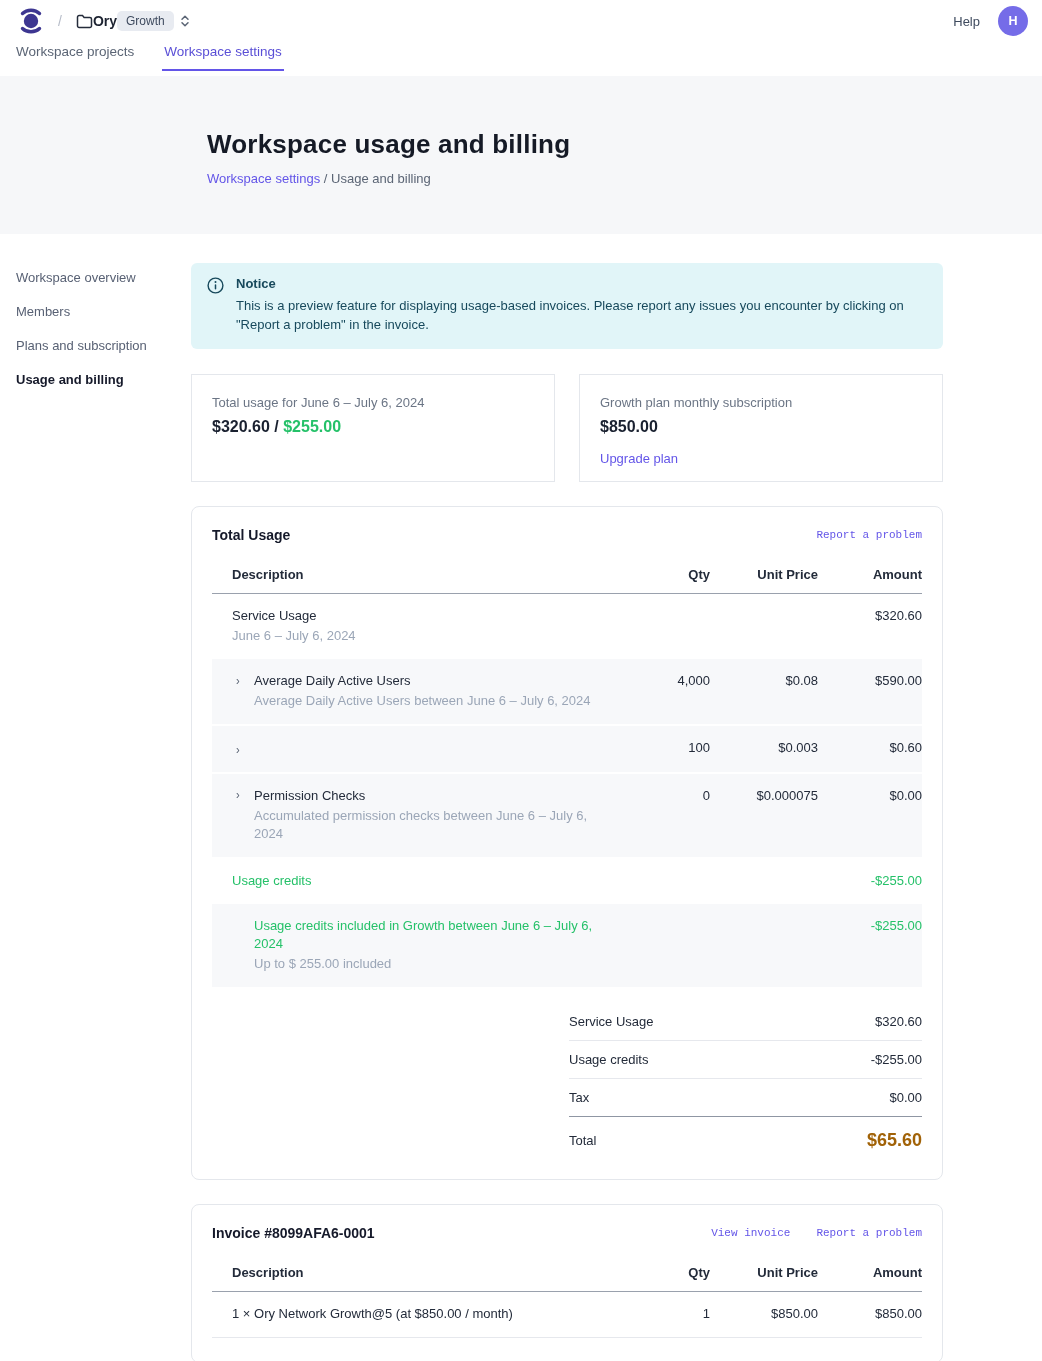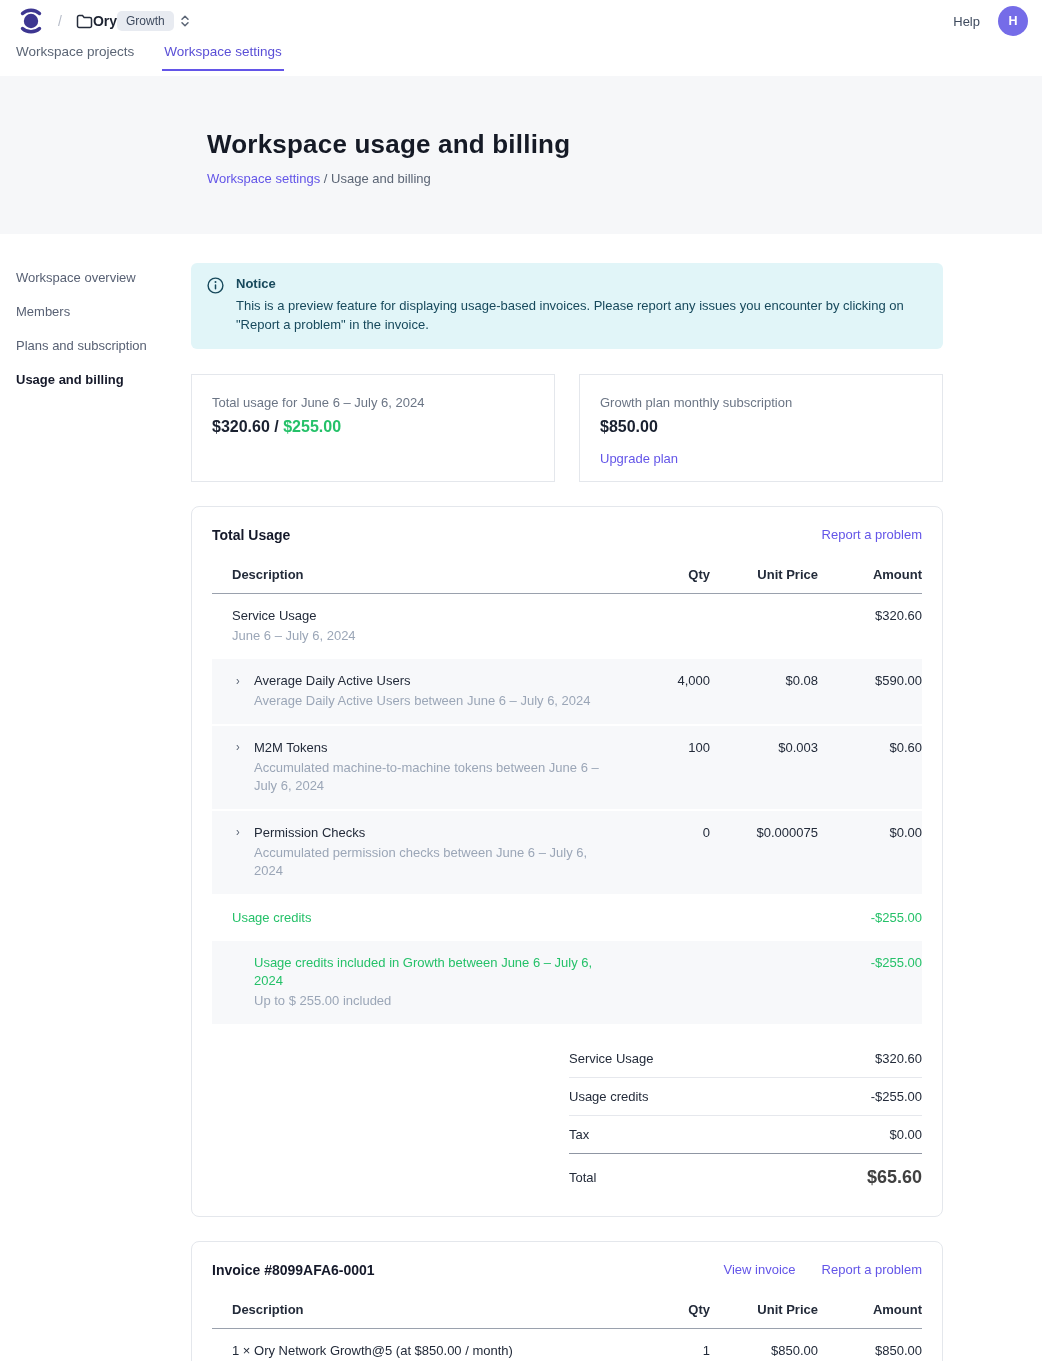--- a/index.html
+++ b/index.html
@@ -57,21 +57,21 @@
   .mini-label { color:#6b7585; font-size:13px; }
   .mini-value { margin-top:8px; font-size:16px; font-weight:700; color:#1a2130; }
   .green { color:#25c169; }
   .upgrade-link { display:inline-block; margin-top:15px; font-size:13px; color:#6355e8; font-weight:500; }
 
   
   .card { border:1px solid #e4e7ec; border-radius:8px; padding:20px 20px 24px; margin-top:24px; }
   .card-head { display:flex; align-items:center; margin-bottom:14px; }
   .card-title { font-size:14px; font-weight:700; color:#15192a; }
   .card-links { margin-left:auto; display:flex; gap:26px; }
-  .card-links a { font-size:13px; color:#6355e8; font-weight:500; }
+  .card-links a { font-size:11px; color:#6355e8; font-weight:500;font-family:Liberation Mono, monospace; }
 
   
   .tbl { width:100%; }
   .trow { display:flex; align-items:flex-start; }
   .c-desc { flex:1; padding-left:20px; }
   .c-qty { width:92px; text-align:right; flex:none; }
   .c-unit { width:108px; text-align:right; flex:none; }
   .c-amt { width:104px; text-align:right; flex:none; padding-right:0; }
   .thead { border-bottom:1px solid #9aa1ad; padding:10px 0 11px; }
   .thead > div { font-size:13px; font-weight:700; color:#232b3a; }
@@ -86,21 +86,21 @@
   .greenrow .row-title, .greenrow .c-amt { color:#25c169 !important; }
 
   
   .summary { width:353px; margin-left:auto; margin-top:14px; }
   .sumrow { display:flex; justify-content:space-between; padding:11px 0; border-bottom:1px solid #e6e8ed; }
   .sumrow .lbl { font-size:13px; color:#232b3a; }
   .sumrow .val { font-size:13px; color:#232b3a; }
   .sumrow.last { border-bottom:1px solid #8f96a3;gap:12px; }
   .totalrow { display:flex; justify-content:space-between; align-items:center; padding:13px 0 4px; }
   .totalrow .lbl { font-size:13px; color:#232b3a; }
-  .totalrow .val { font-size:18px; font-weight:700; color:#404040;margin-left:28px; }
+  .totalrow .val { font-size:18px; font-weight:700; color:#a16207;margin-left:28px; }
 </style>
 </head>
 <body>
 
 <div class="topbar">
   <svg class="logo" viewBox="0 0 26 30">
     <circle cx="13" cy="15" r="7.2" fill="#3d3691"></circle>
     <path d="M4.5 7.5 A 11 9 0 0 1 21.5 7.5" stroke="#3d3691" stroke-width="3.4" fill="none" stroke-linecap="round"></path>
     <path d="M4.5 22.5 A 11 9 0 0 0 21.5 22.5" stroke="#3d3691" stroke-width="3.4" fill="none" stroke-linecap="round"></path>
   </svg>
@@ -206,24 +206,20 @@
             </div>
           </div>
           <div class="c-qty">4,000</div>
           <div class="c-unit">$0.08</div>
           <div class="c-amt">$590.00</div>
         </div>
 
         <div class="trow data subrow">
           <div class="c-desc">
             <span class="chev">›</span>
-            <div>
-              <div class="row-title">M2M Tokens</div>
-              <div class="row-sub">Accumulated machine-to-machine tokens between June 6 – July 6, 2024</div>
-            </div>
           </div>
           <div class="c-qty">100</div>
           <div class="c-unit">$0.003</div>
           <div class="c-amt">$0.60</div>
         </div>
 
         <div class="trow data subrow">
           <div class="c-desc">
             <span class="chev">›</span>
             <div>

